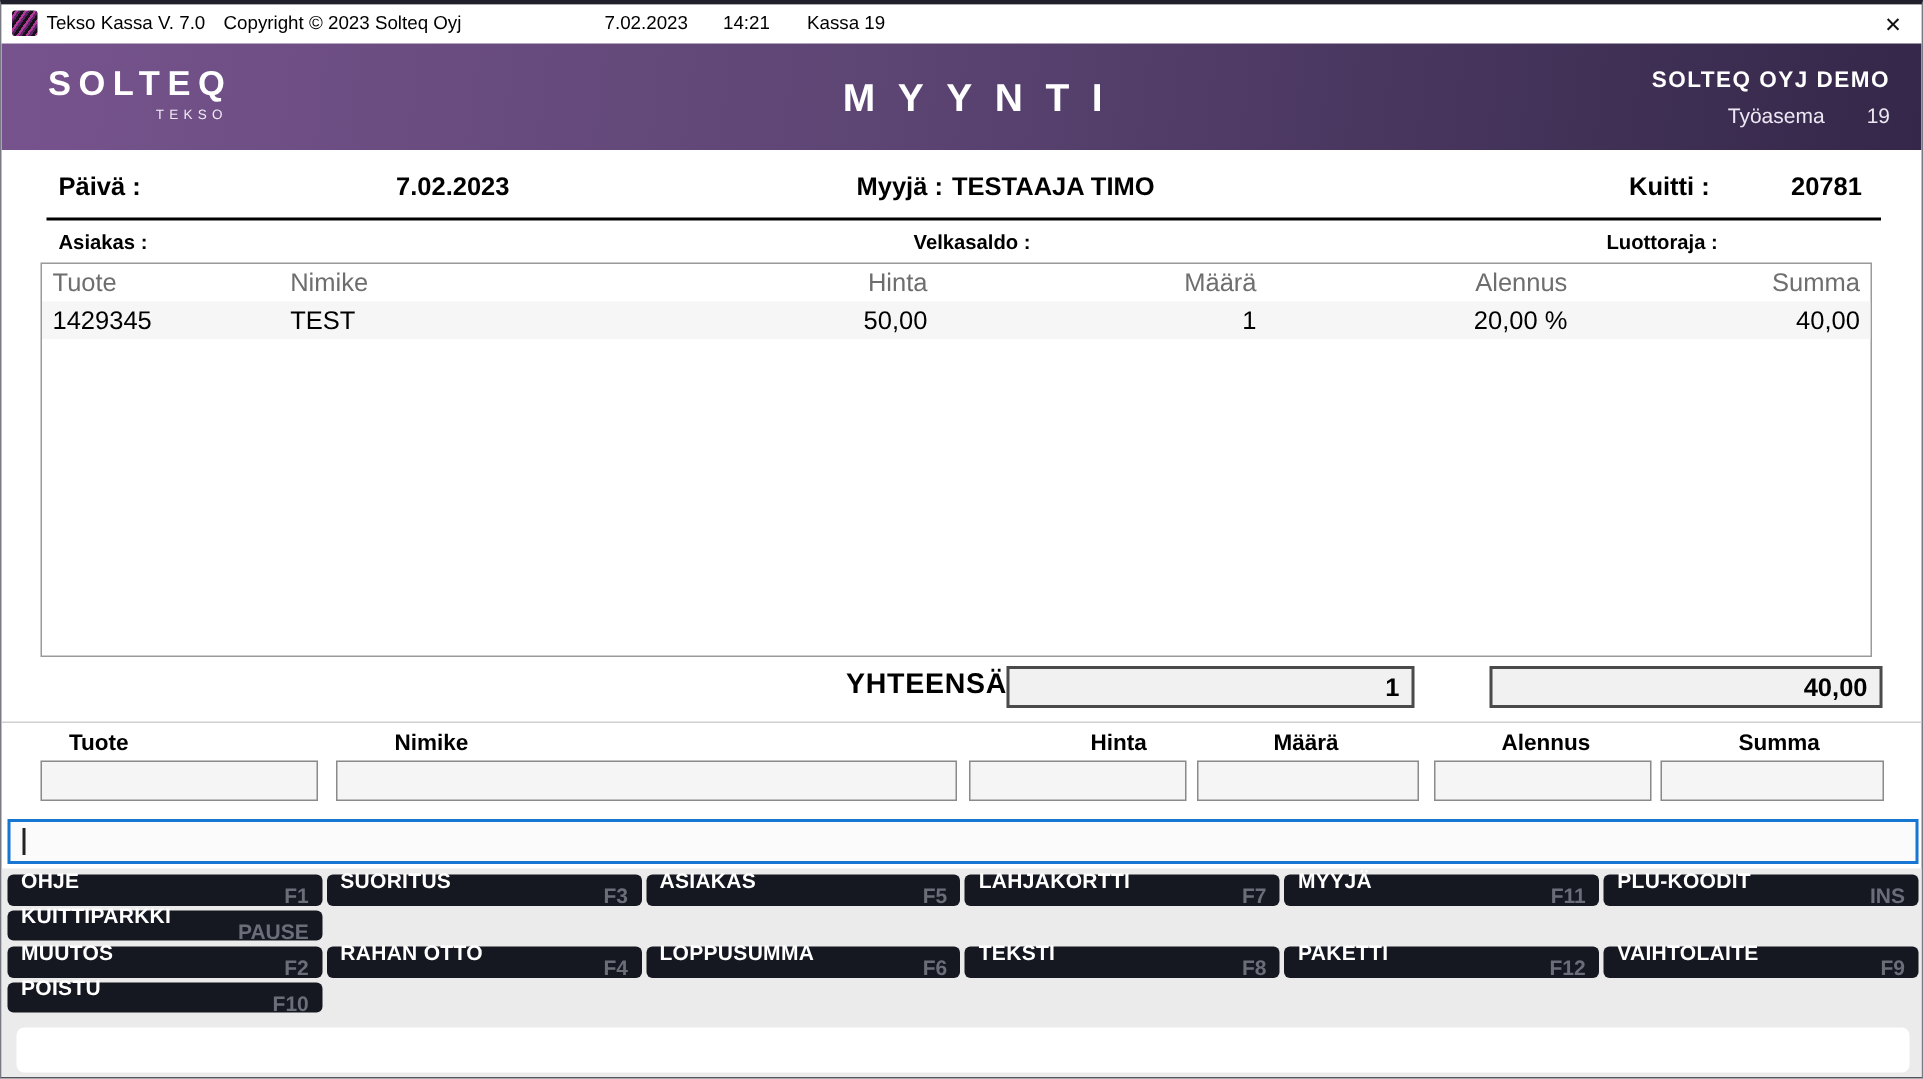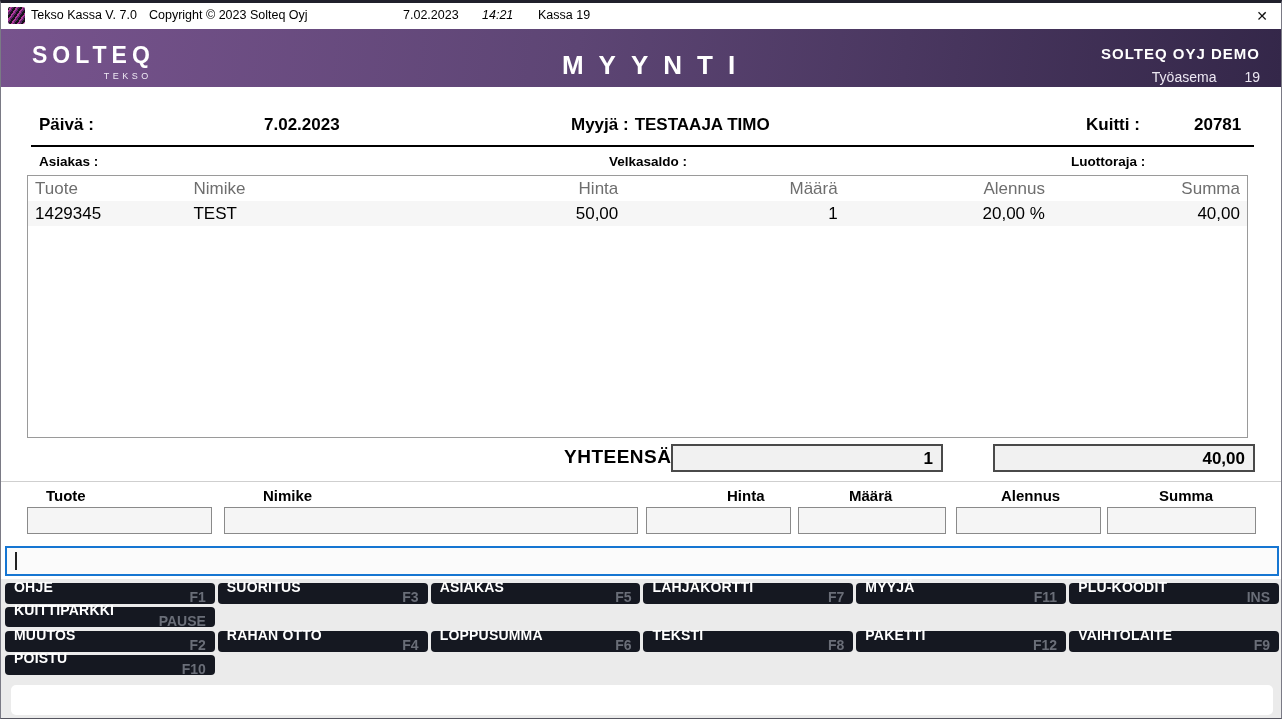--- a/index.html
+++ b/index.html
@@ -16,28 +16,28 @@
   
   .titlebar { position:absolute; left:0; top:0; width:100%; height:26px; background:#fff; }
   .titlebar span { position:absolute; top:5px; font-size:12.5px; color:#000; white-space:nowrap; }
   .app-icon {
     position:absolute; left:7px; top:4px; width:17px; height:17px; border-radius:2px;
     background:repeating-linear-gradient(125deg,#171219 0 2px,#b13a9b 2px 3.5px,#5c2466 3.5px 5px);
   }
   .tb-app { left:30px; }
   .tb-copy { left:148px; }
   .tb-date { left:402px; }
-  .tb-time { left:481px;font-style:italic; }
+  .tb-time { left:481px; }
   .tb-kassa { left:537px; }
   .tb-close { position:absolute; right:8px; top:3px; width:22px; height:20px; text-align:center;
     font-size:14px; color:#111; cursor:default; line-height:20px; }
 
   
   .header {
-    position:absolute; left:0; top:26px; width:100%; height:58px;
+    position:absolute; left:0; top:26px; width:100%; height:71px;
     background:linear-gradient(97deg,#77538d 0%,#5d4574 45%,#342749 100%);
     color:#fff;
   }
   .logo { position:absolute; left:31px; top:13px; }
   .logo-main { font-size:23px; font-weight:bold; letter-spacing:5px; color:#fff; }
   .logo-sub { font-size:9px; letter-spacing:3.5px; color:#efeaf4; text-align:right; padding-right:3px; margin-top:2px; }
   .screen-title {
     position:absolute; left:0; right:0; top:21px; text-align:center;
     font-size:26px; font-weight:bold; letter-spacing:15px; padding-left:30px; color:#fff;
   }

